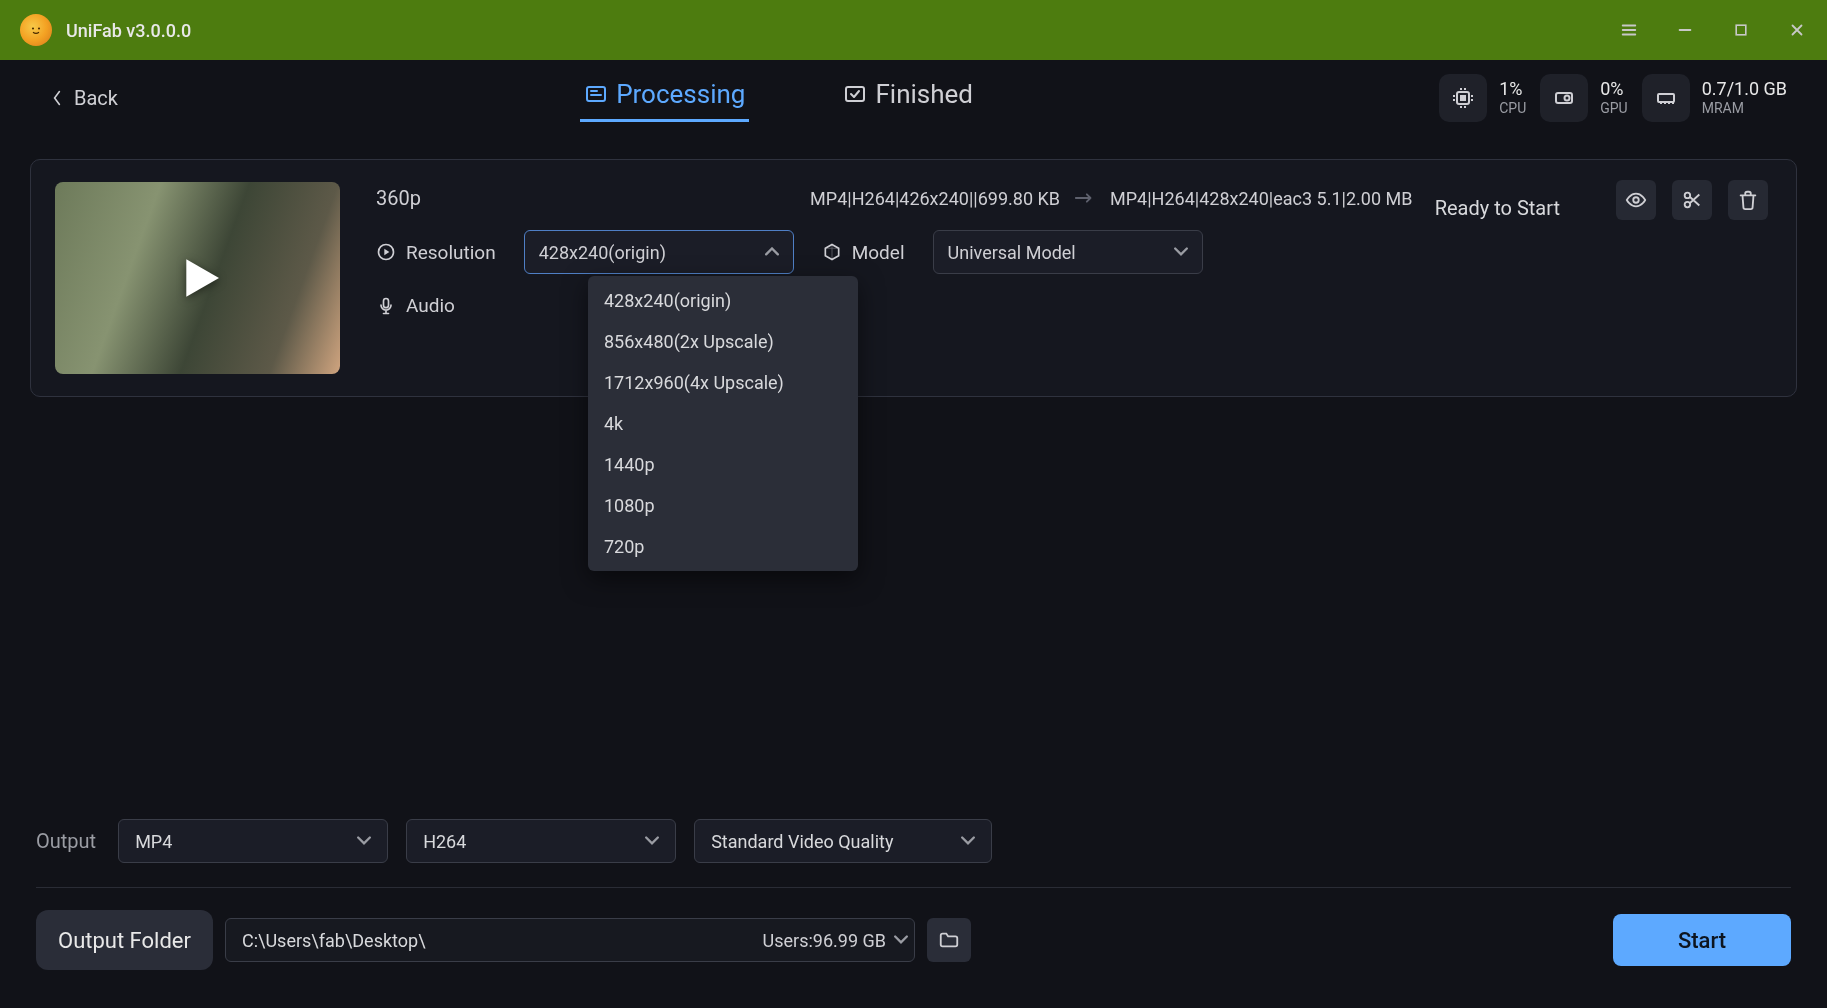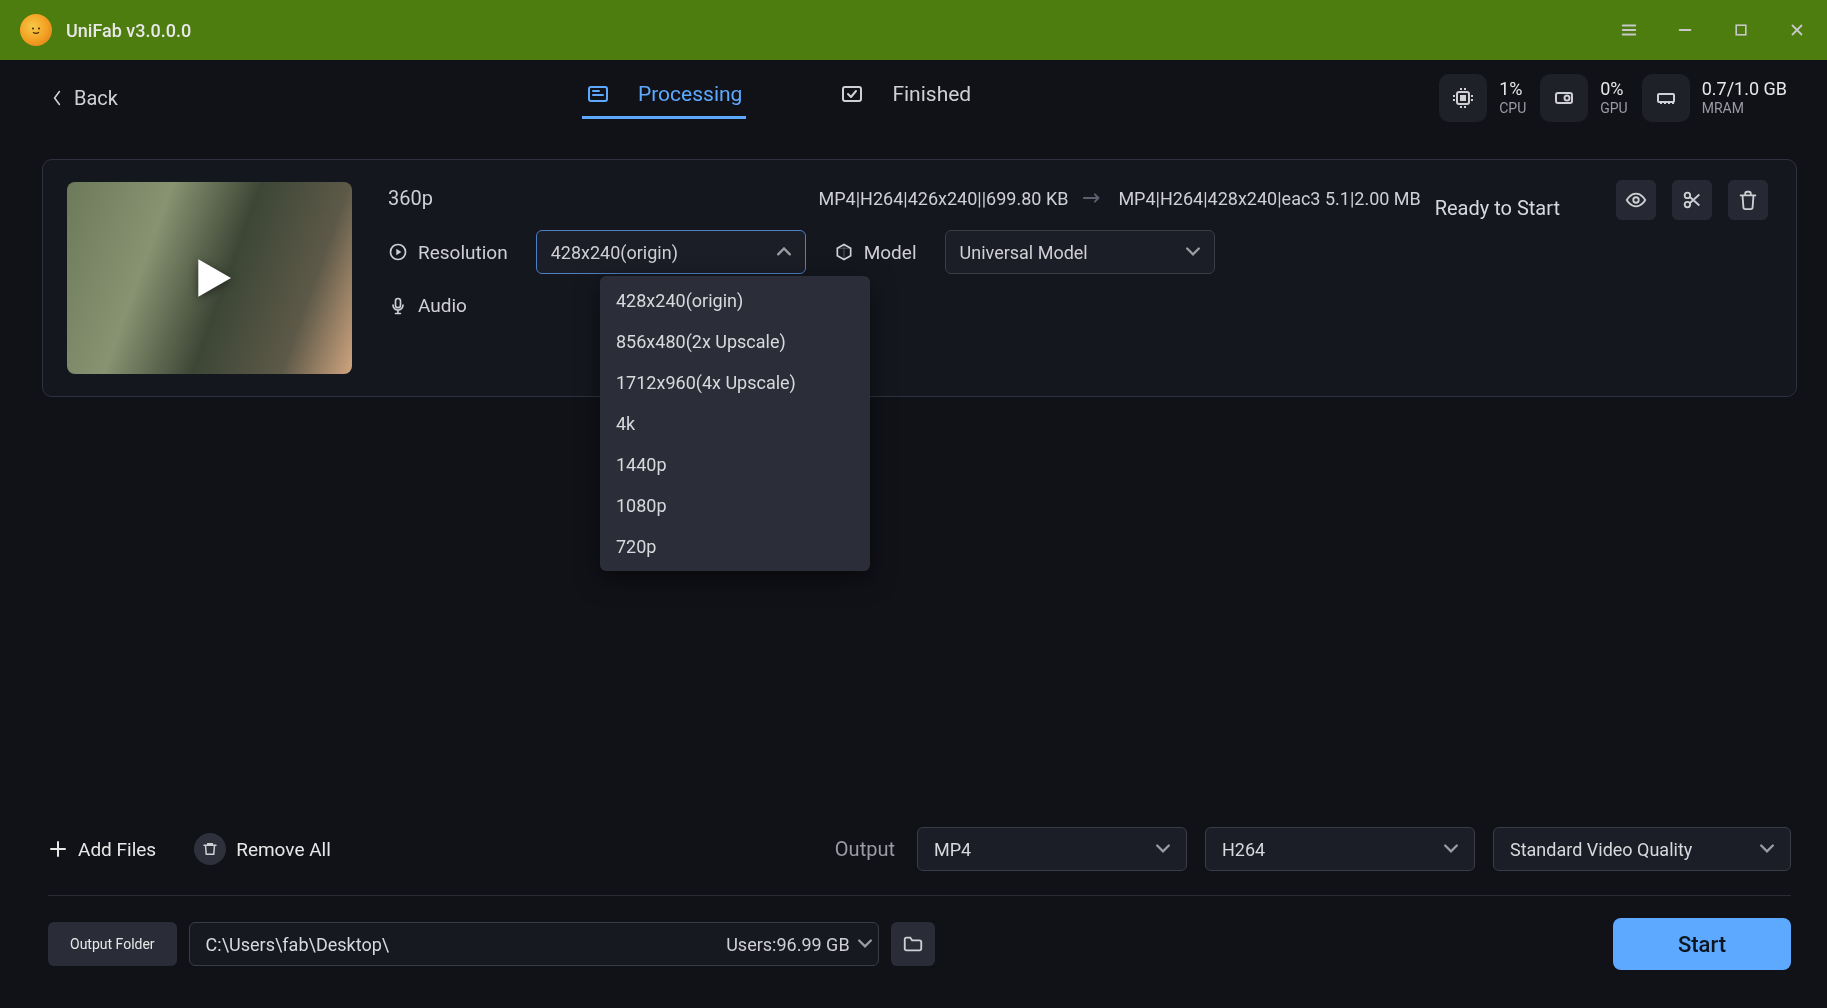--- a/index.html
+++ b/index.html
@@ -52,42 +52,42 @@
   gap: 30px;
 }
 .back-link {
   display:flex; align-items:center; gap: 12px;
   color:#cfcfd4; font-size: 20px; cursor:pointer;
 }
 .centernav {
   flex:1; display:flex; justify-content:center; gap: 90px;
 }
 .tab {
-  display:flex; align-items:center; gap:28px;
-  font-size:21px; color:#cfcfd4; padding: 6px 4px 10px;
+  display:flex; align-items:center; gap:8px;
+  font-size:26px; color:#cfcfd4; padding: 6px 4px 10px;
   border-bottom: 3px solid transparent;
   cursor:pointer;
 }
 .tab.active {
   color:#5da9ff;
   border-bottom-color:#5da9ff;
 }
 .stats { display:flex; gap:14px; align-items:center; }
 .stat-chip { display:flex; align-items:center; gap:12px; }
 .stat-icon-box {
   width:48px; height:48px; border-radius:10px;
   background:#1f2129; display:flex; align-items:center; justify-content:center;
   color:#cfcfd4;
 }
 .stat-text { display:flex; flex-direction:column; line-height:1.2; }
 .stat-value { font-size:18px; color:#e8e8e8; }
 .stat-label { font-size:14px; color:#9a9ca3; }
 .content {
   flex:1; padding: 24px 30px 8px;
-  display:flex; flex-direction:column;margin-left:12px;
+  display:flex; flex-direction:column;
 }
 .file-card {
   border:1px solid #2f323e;
   border-radius:10px;
   background:#15171f;
   padding: 22px 24px;
   display:flex;
   gap: 36px;
   align-items:flex-start;
   position: relative;
@@ -154,22 +154,22 @@
 .out-select.w1 { width: 270px; }
 .out-select.w2 { width: 270px; }
 .out-select.w3 { width: 298px; }
 .divider { height:1px; background:#2a2c35; margin: 6px 6px 0;}
 .footerbar {
   display:flex; align-items:center; justify-content:space-between;
   padding: 22px 6px 30px;
 }
 .footer-left { display:flex; align-items:center; gap: 12px; }
 .folder-label-btn {
-  height:44px; padding:0 22px; border-radius:6px; background:#2a2d38;
-  display:flex; align-items:center; font-size:14px; color:#e8e8e8; cursor:pointer;
+  height:60px; padding:0 22px; border-radius:12px; background:#2a2d38;
+  display:flex; align-items:center; font-size:22px; color:#e8e8e8; cursor:pointer;
 }
 .path-box {
   height:44px; border:1px solid #3a3d48; border-radius:6px; background:#171920;
   display:flex; align-items:center; justify-content:space-between;
   padding: 0 6px 0 16px; min-width: 690px; color:#d8d9dc; font-size:18px;
 }
 .free-wrap { display:flex; align-items:center; gap:8px; color:#cfcfd4;}
 .folder-icon-btn {
   width:44px; height:44px; border-radius:6px; background:#2a2d38;
   display:flex; align-items:center; justify-content:center; cursor:pointer; color:#cfcfd4;
@@ -378,36 +378,20 @@
         <div class="dropdown-item">4k</div>
         <div class="dropdown-item">1440p</div>
         <div class="dropdown-item">1080p</div>
         <div class="dropdown-item">720p</div>
       </div>
   </div>
 
   <div style="flex:1"></div>
 
   <div class="bottom-controls">
-    <div class="bottom-left">
-      <div class="link-btn">
-        <svg viewBox="0 0 20 20" width="20" height="20">
-            <path d="M10 3v14M3 10h14" stroke="currentColor" stroke-width="2" stroke-linecap="round"></path>
-          </svg>
-        <span>Add Files</span>
-      </div>
-      <div class="link-btn">
-        <span class="ico-circ">
-          <svg viewBox="0 0 24 24" width="18" height="18">
-              <path d="M4 7h16M9 7V5h6v2M6 7l1 12h10l1-12" stroke="#cfcfd4" stroke-width="2" fill="none" stroke-linecap="round"></path>
-            </svg>
-        </span>
-        <span>Remove All</span>
-      </div>
-    </div>
     <div class="bottom-right">
       <span class="out-label">Output</span>
       <div class="out-select w1">
         <span>MP4</span>
         <svg viewBox="0 0 12 8" width="14" height="10">
             <path d="M1 1l5 5 5-5" stroke="#9a9ca3" stroke-width="2" fill="none" stroke-linecap="round"></path>
           </svg>
       </div>
       <div class="out-select w2">
         <span>H264</span>

